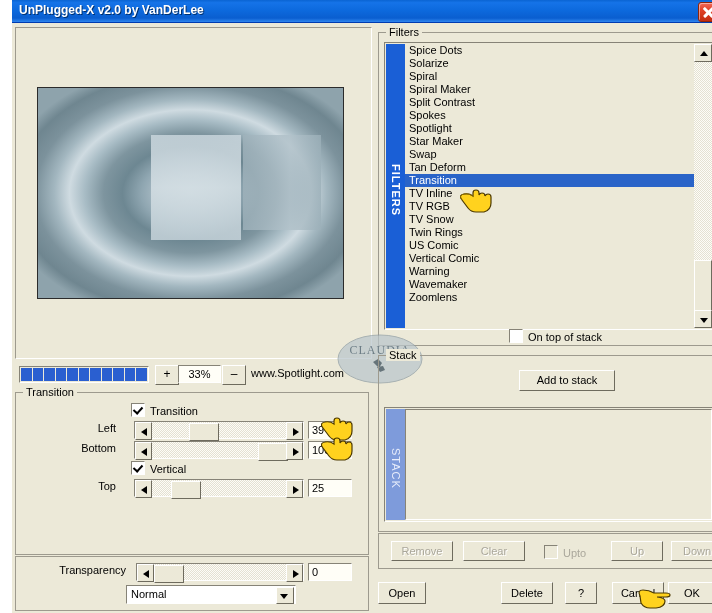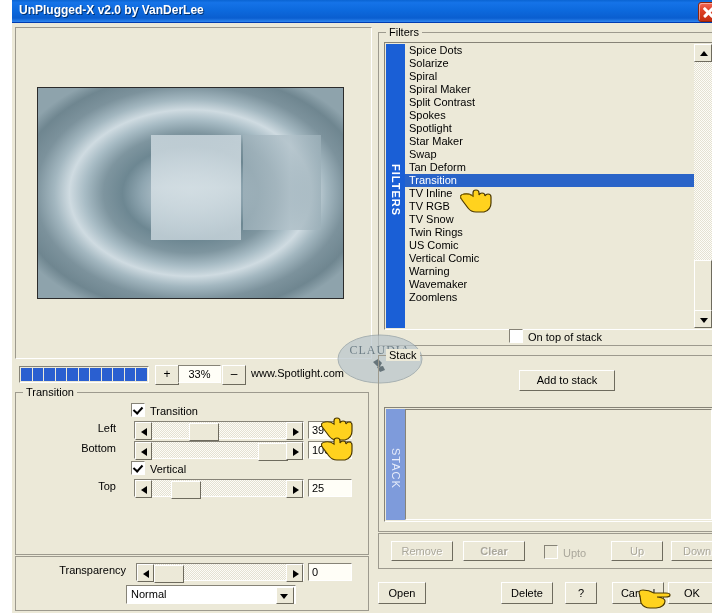--- a/index.html
+++ b/index.html
@@ -336,21 +336,21 @@
     <span class="gb-title">Stack</span>
     <div class="btn" style="left:140px;top:14px;width:96px;height:21px;line-height:19px;">Add to stack</div>
     <div class="stacklist">
       <div class="vertbar stackbar">STACK</div>
       <div class="inner"></div>
     </div>
   </div>
 
   <div class="groupbox gb-stackctl">
     <div class="btn dis" style="left:12px;top:7px;width:62px;height:20px;line-height:18px;">Remove</div>
-    <div class="btn dis" style="left:84px;top:7px;width:62px;height:20px;line-height:18px;font-weight:bold;">Clear</div>
+    <div class="btn dis" style="left:84px;top:7px;width:62px;height:20px;line-height:18px;">Clear</div>
     <div class="chkrow" style="left:165px;top:11px;color:#aaa79b;">
       <span class="chkbox dis"></span><span>Upto</span>
     </div>
     <div class="btn dis" style="left:232px;top:7px;width:52px;height:20px;line-height:18px;">Up</div>
     <div class="btn dis" style="left:292px;top:7px;width:52px;height:20px;line-height:18px;">Down</div>
   </div>
 
   <div class="btn" style="left:366px;top:582px;width:48px;height:22px;line-height:20px;">Open</div>
   <div class="btn" style="left:427px;top:616px;width:48px;height:22px;line-height:20px;">Save</div>
   <div class="btn" style="left:489px;top:582px;width:52px;height:22px;line-height:20px;">Delete</div>

